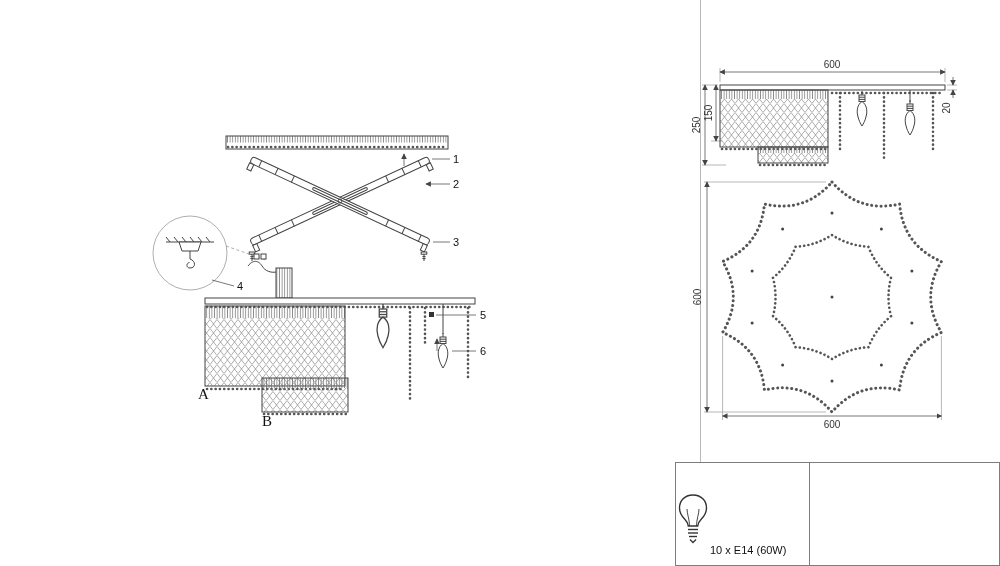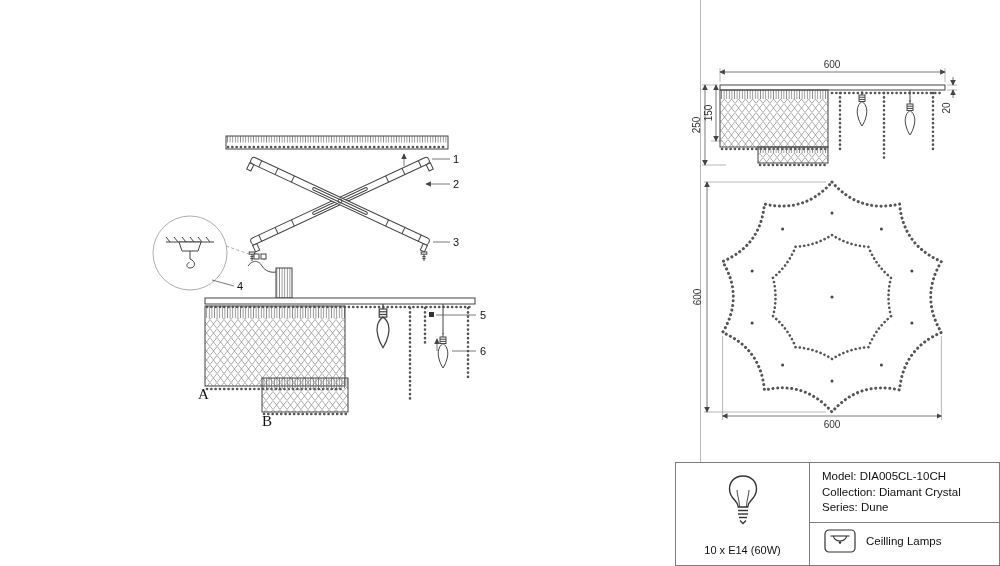--- a/index.html
+++ b/index.html
@@ -17,21 +17,21 @@
   .ext{stroke:#999;stroke-width:.7;fill:none;}
   .dash{stroke:#999;stroke-width:.8;stroke-dasharray:3 2.5;fill:none;}
   text{font-family:"Liberation Sans",sans-serif;fill:#222;}
   .dimtext{font-size:10px;fill:#333;}
   .callout{font-size:11px;fill:#111;}
   .plabel{font-family:"Liberation Serif",serif;font-size:15px;fill:#111;}
   
   .specbox{position:absolute;left:675px;top:462px;width:323px;height:102px;
            border:1px solid #7d7d7d;display:flex;background:#fff;}
   .spec-left{width:133px;border-right:1px solid #7d7d7d;display:flex;
-             flex-direction:column;align-items:center;}
+             align-items:center;}
   .spec-left svg{margin-top:10px;}
   .bulb-label{margin-top:auto;margin-bottom:9px;font-size:11px;color:#111;}
   .spec-right{flex:1;display:flex;flex-direction:column;font-size:11.5px;color:#111;}
   .spec-lines{padding:7px 8px 0 12px;}
   .spec-lines div{margin-bottom:3.5px;}
   .spec-divider{border-top:1px solid #7d7d7d;margin-top:5px;}
   .lamp-row{display:flex;align-items:center;gap:10px;padding:6px 8px 0 14px;}
 </style>
 </head>
 <body>
@@ -267,32 +267,15 @@
       <svg width="34" height="54" viewBox="0 0 34 54">
         <path d="M17 3 C8 3 3.5 9.5 3.5 16 C3.5 21 6 24.5 9 27.5 C11 29.5 12 31.5 12.3 34 L21.7 34 C22 31.5 23 29.5 25 27.5 C28 24.5 30.5 21 30.5 16 C30.5 9.5 26 3 17 3 Z" fill="none" stroke="#333" stroke-width="1.4"></path>
         <path d="M13.5 34 C13.5 27 11 22 11 17 M20.5 34 C20.5 27 23 22 23 17" fill="none" stroke="#333" stroke-width="0.9"></path>
         <line x1="12" y1="37.5" x2="22" y2="37.5" stroke="#333" stroke-width="1.4"></line>
         <line x1="12" y1="41" x2="22" y2="41" stroke="#333" stroke-width="1.4"></line>
         <line x1="13" y1="44.5" x2="21" y2="44.5" stroke="#333" stroke-width="1.4"></line>
         <path d="M14 47.5 L17 50.5 L20 47.5" fill="none" stroke="#333" stroke-width="1.3"></path>
       </svg>
       <div class="bulb-label">10 x E14 (60W)</div>
     </div>
-    <div class="spec-right">
-      <div class="spec-lines">
-        <div>Model: DIA005CL-10CH</div>
-        <div>Collection: Diamant Crystal</div>
-        <div>Series: Dune</div>
-      </div>
-      <div class="spec-divider"></div>
-      <div class="lamp-row">
-        <svg width="32" height="24" viewBox="0 0 32 24">
-          <rect x="1" y="1" width="30" height="22" rx="4" fill="none" stroke="#333" stroke-width="1.2"></rect>
-          <line x1="6.5" y1="7" x2="25.5" y2="7" stroke="#333" stroke-width="1.1"></line>
-          <path d="M9.5 7 A6.5 5 0 0 0 22.5 7" fill="none" stroke="#333" stroke-width="1.1"></path>
-          <circle cx="16" cy="13.5" r="1.3" fill="#333"></circle>
-        </svg>
-        <span>Ceilling Lamps</span>
-      </div>
-    </div>
   </div>
 
 </div>
 
 </body></html>

